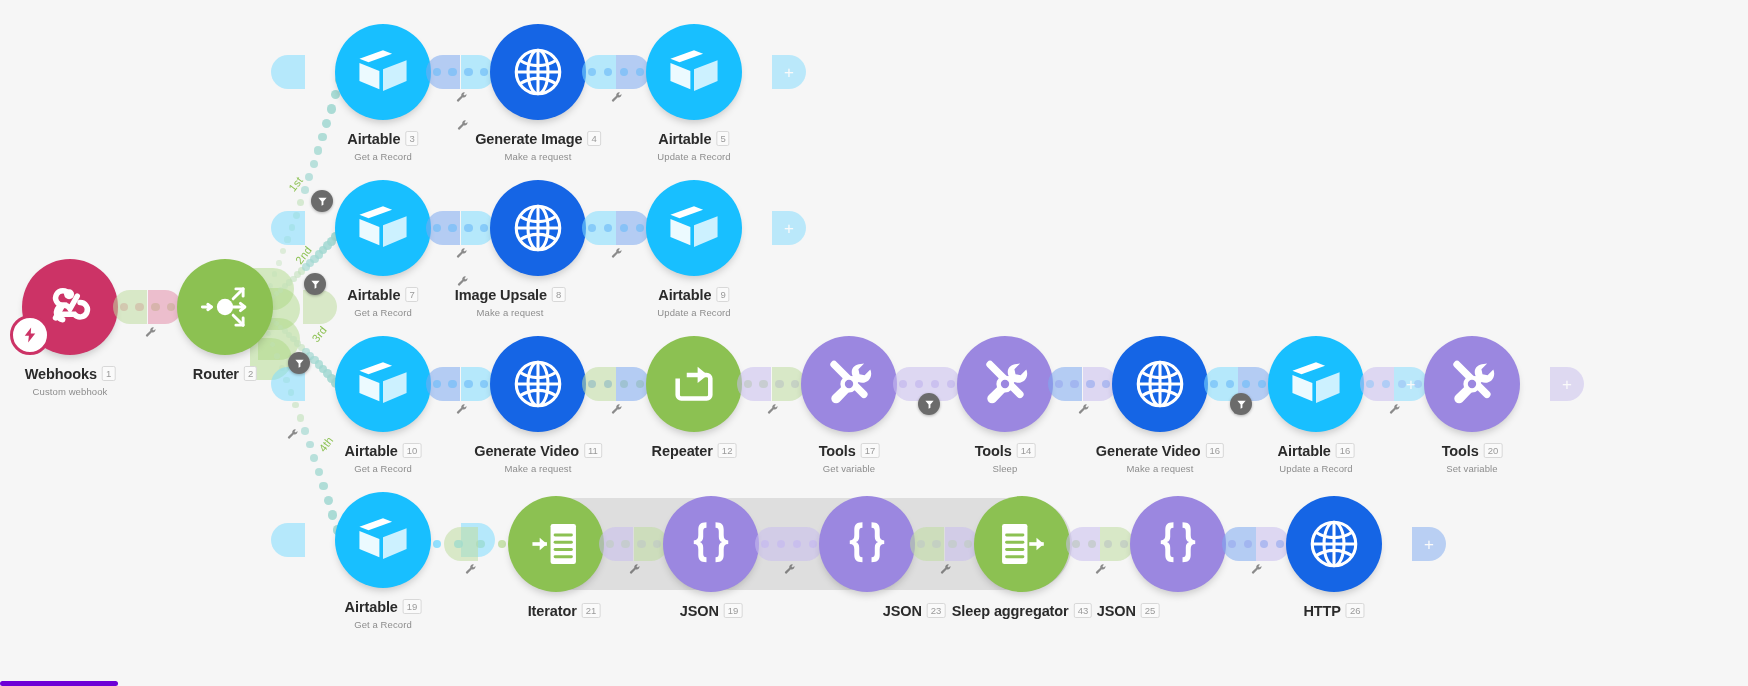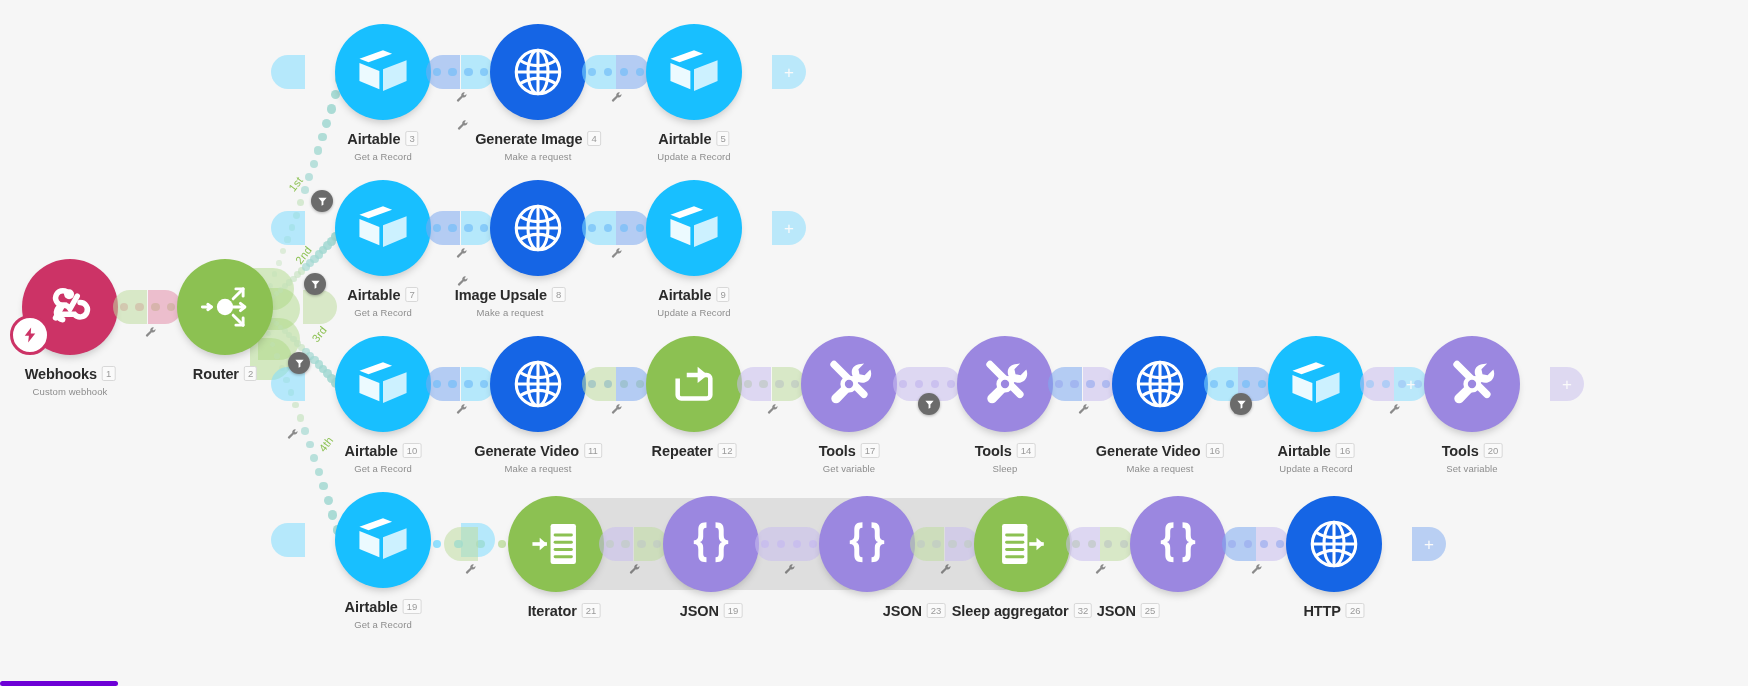--- a/index.html
+++ b/index.html
@@ -684,21 +684,21 @@
       <div class="label" style="left: 564px; top: 602px;">
         <div><span class="title">Iterator</span><span class="num">21</span></div>
       </div>
       <div class="label" style="left: 711px; top: 602px;">
         <div><span class="title">JSON</span><span class="num">19</span></div>
       </div>
       <div class="label" style="left: 868px; top: 602px; margin-left: 46px;">
         <div><span class="title">JSON</span><span class="num">23</span></div>
       </div>
       <div class="label" style="left: 1022px; top: 602px;">
-        <div><span class="title">Sleep aggregator</span><span class="num">32</span></div>
+        <div><span class="title">Sleep aggregator</span><span class="num">43</span></div>
       </div>
       <div class="label" style="left: 1128px; top: 602px;">
         <div><span class="title">JSON</span><span class="num">25</span></div>
       </div>
       <div class="label" style="left: 1334px; top: 602px;">
         <div><span class="title">HTTP</span><span class="num">26</span></div>
       </div>
     </div>
   <div id="layer-routes">
       <div class="route-label" style="left: 288px; top: 178px; transform: rotate(-52deg);">1st</div>

